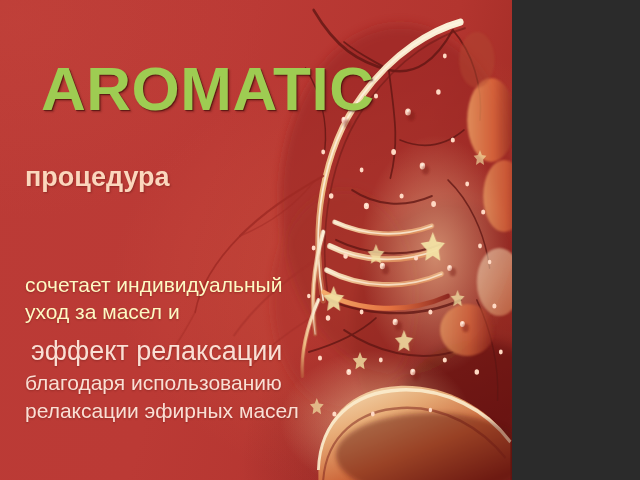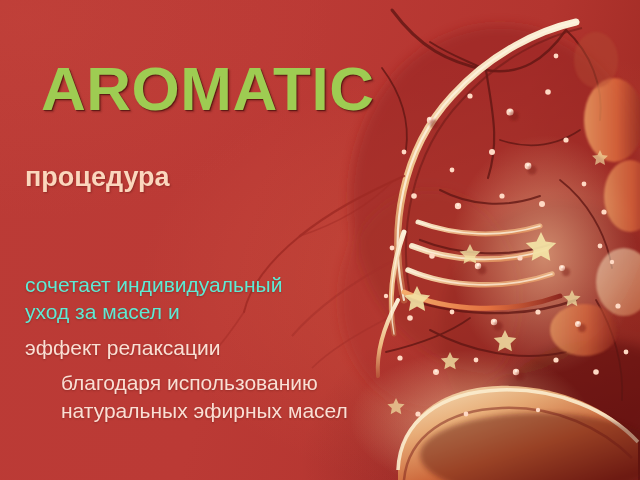--- a/index.html
+++ b/index.html
@@ -2,21 +2,21 @@
 <html><head>
 <meta charset="utf-8">
 <style>
   html, body {
     margin: 0;
     padding: 0;
     background: #2b2b2b;
   }
   #slide {
     position: relative;
-    width: 640px;
+    width: 512px;
     height: 480px;
     overflow: hidden;
     background: #b93a36;
     font-family: "Liberation Sans", sans-serif;
     -webkit-font-smoothing: antialiased;
   }
 
   
   .art {
     position: absolute;
@@ -69,44 +69,43 @@
     text-shadow: 1px 1px 2px rgba(70,14,12,0.35);
   }
   .subtitle div { white-space: nowrap; }
 
   .body-a {
     position: absolute;
     left: 25px;
     top: 271px;
     font-size: 21px;
     font-weight: normal;
-    color: #5eead4;
+    color: #fef9c3;
     line-height: 1.30;
     text-shadow: 0 1px 2px rgba(70,14,12,0.30);
   }
   .body-b {
     position: absolute;
-    left: 25px;
+    left: 31px;
     top: 334px;
-    font-size: 21px;
+    font-size: 27px;
     font-weight: normal;
     color: #fadfd4;
     line-height: 1.30;
     text-shadow: 0 1px 2px rgba(70,14,12,0.30);
   }
   .body-c {
     position: absolute;
     left: 25px;
     top: 369px;
     font-size: 21px;
     font-weight: normal;
     color: #fadfd4;
     line-height: 1.34;
     text-shadow: 0 1px 2px rgba(70,14,12,0.30);
-    margin-left: 36px;
   }
   .body-a div, .body-b div, .body-c div { white-space: nowrap; }
 </style>
 </head>
 <body>
 
 <div id="slide">
 
   <div class="wash"></div>
 
@@ -319,17 +318,17 @@
       <div>сочетает индивидуальный</div>
       <div>уход за масел и</div>
     </div>
 
     <div class="body-b">
       <div>эффект релаксации</div>
     </div>
 
     <div class="body-c">
       <div>благодаря использованию</div>
-      <div>натуральных эфирных масел</div>
+      <div>релаксации эфирных масел</div>
     </div>
 
   </div>
 </div>
 
 </body></html>

